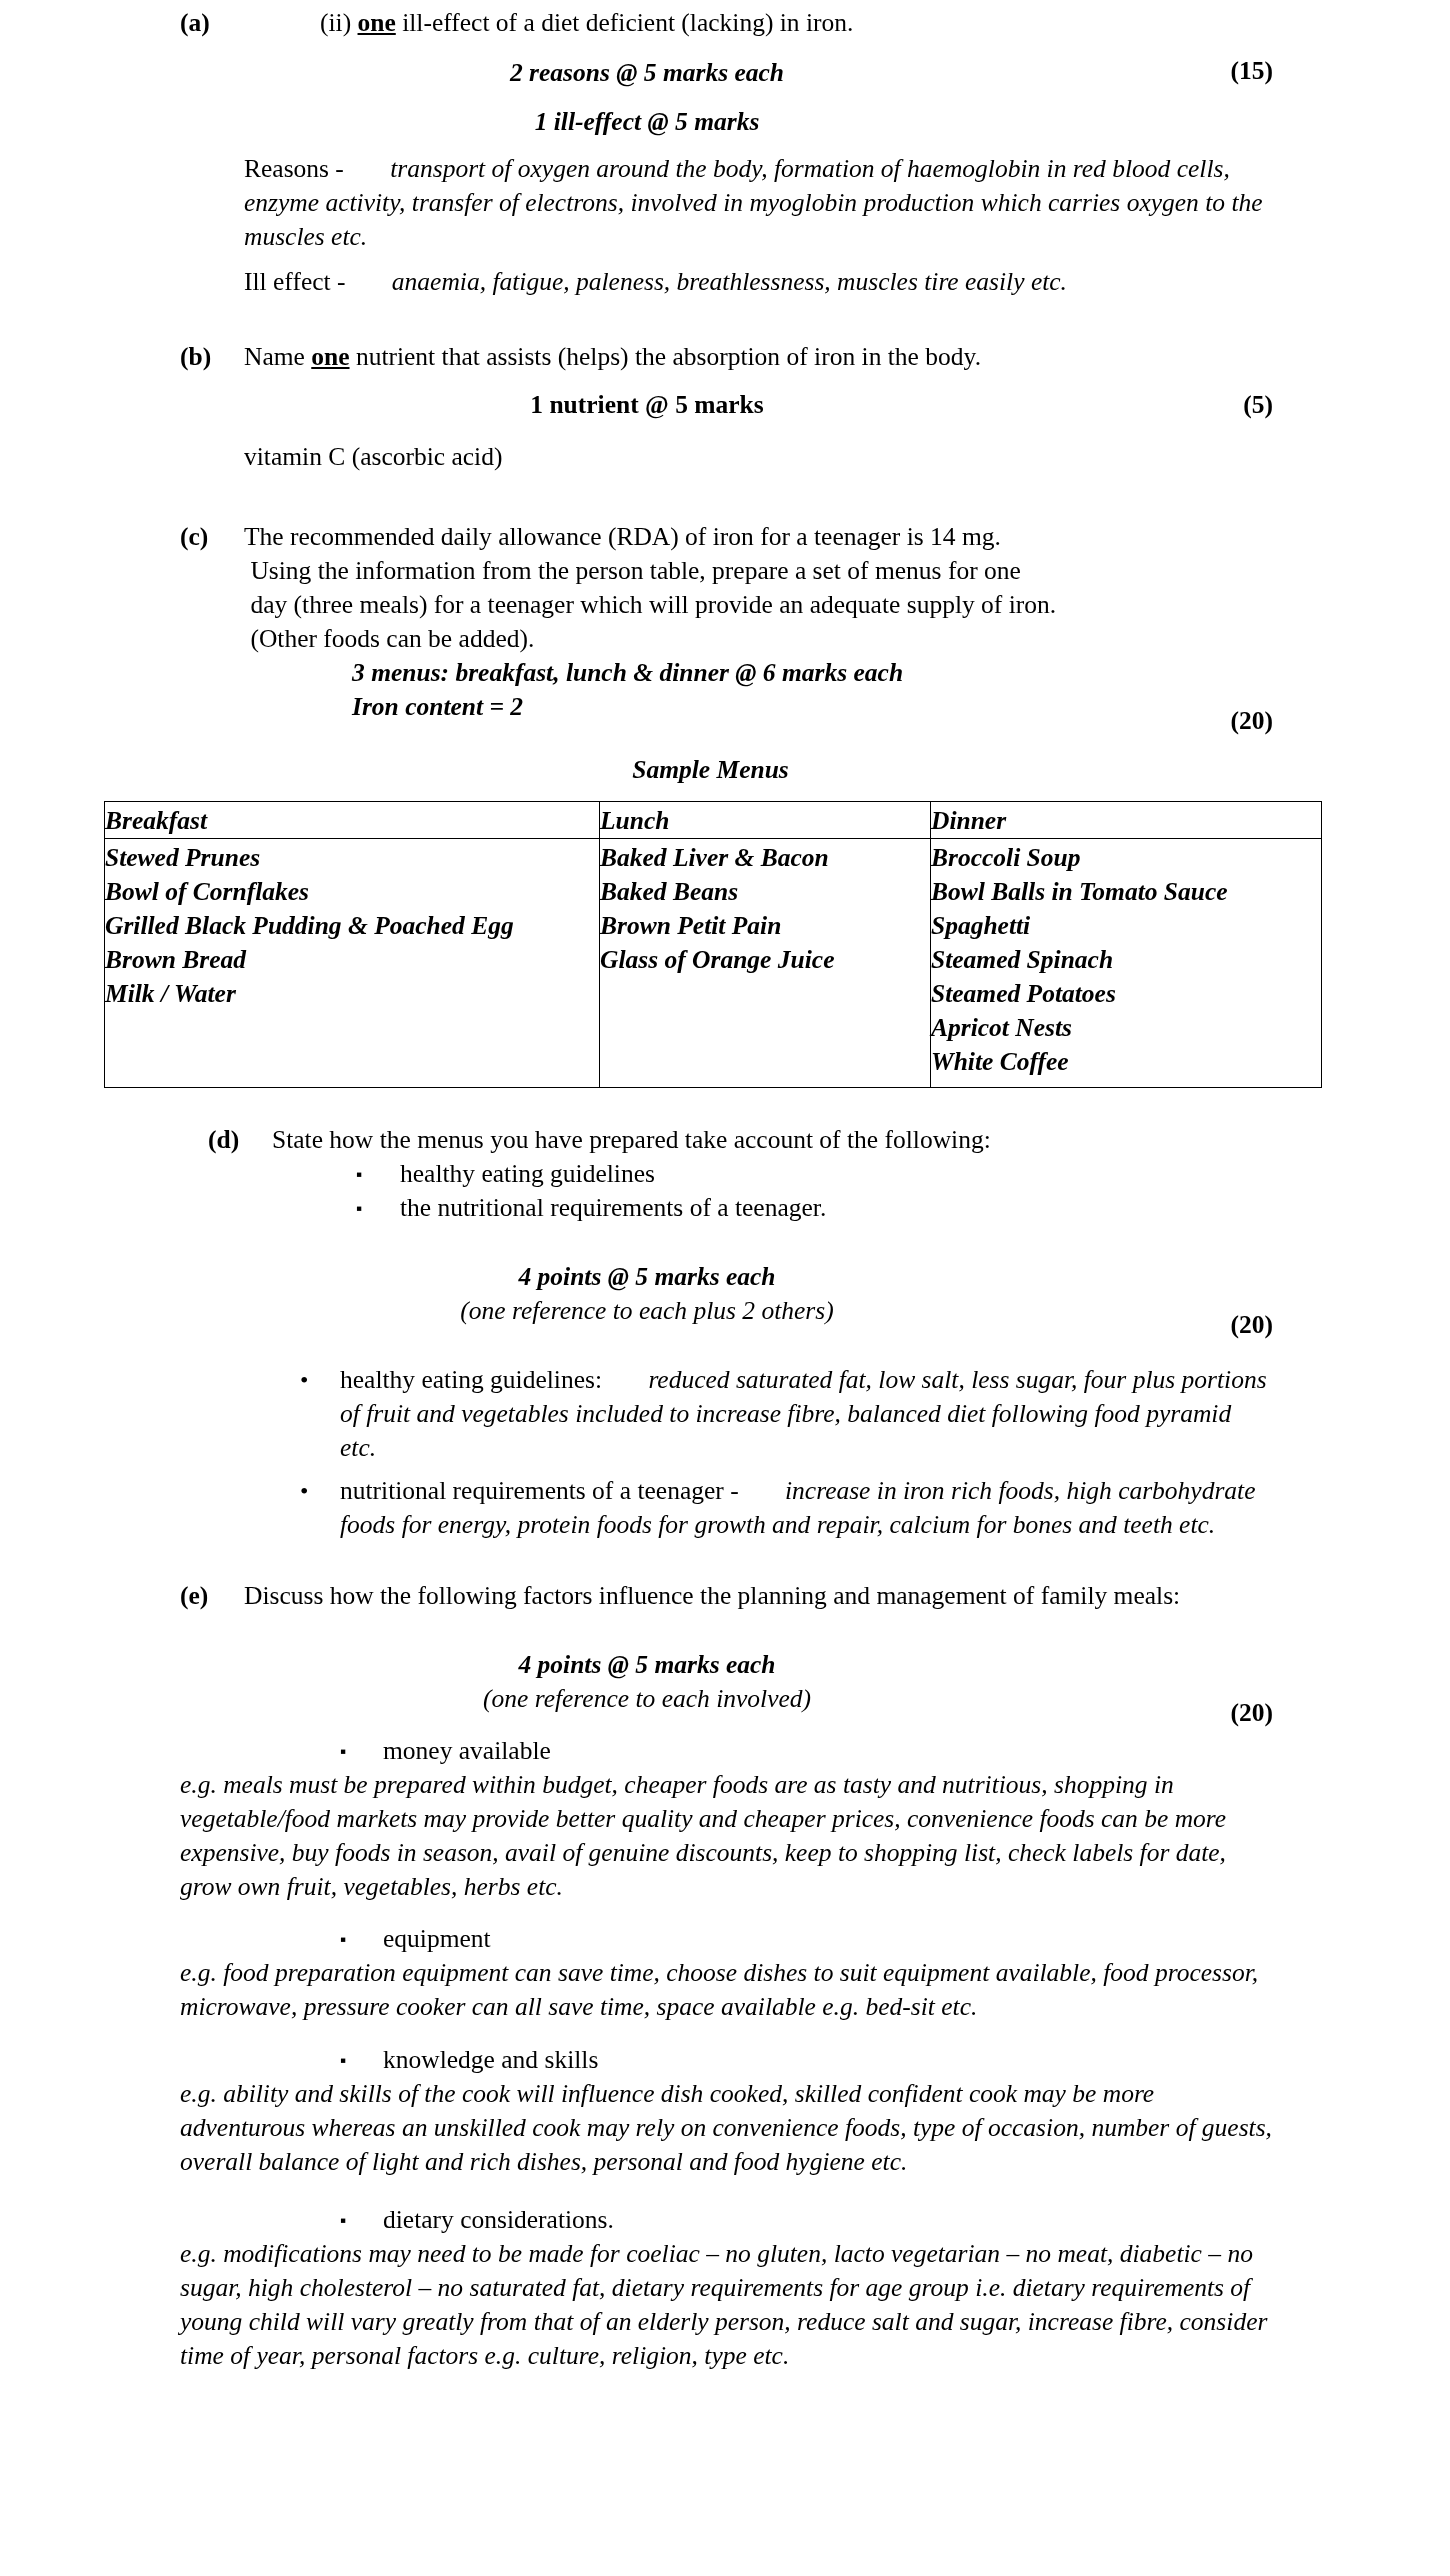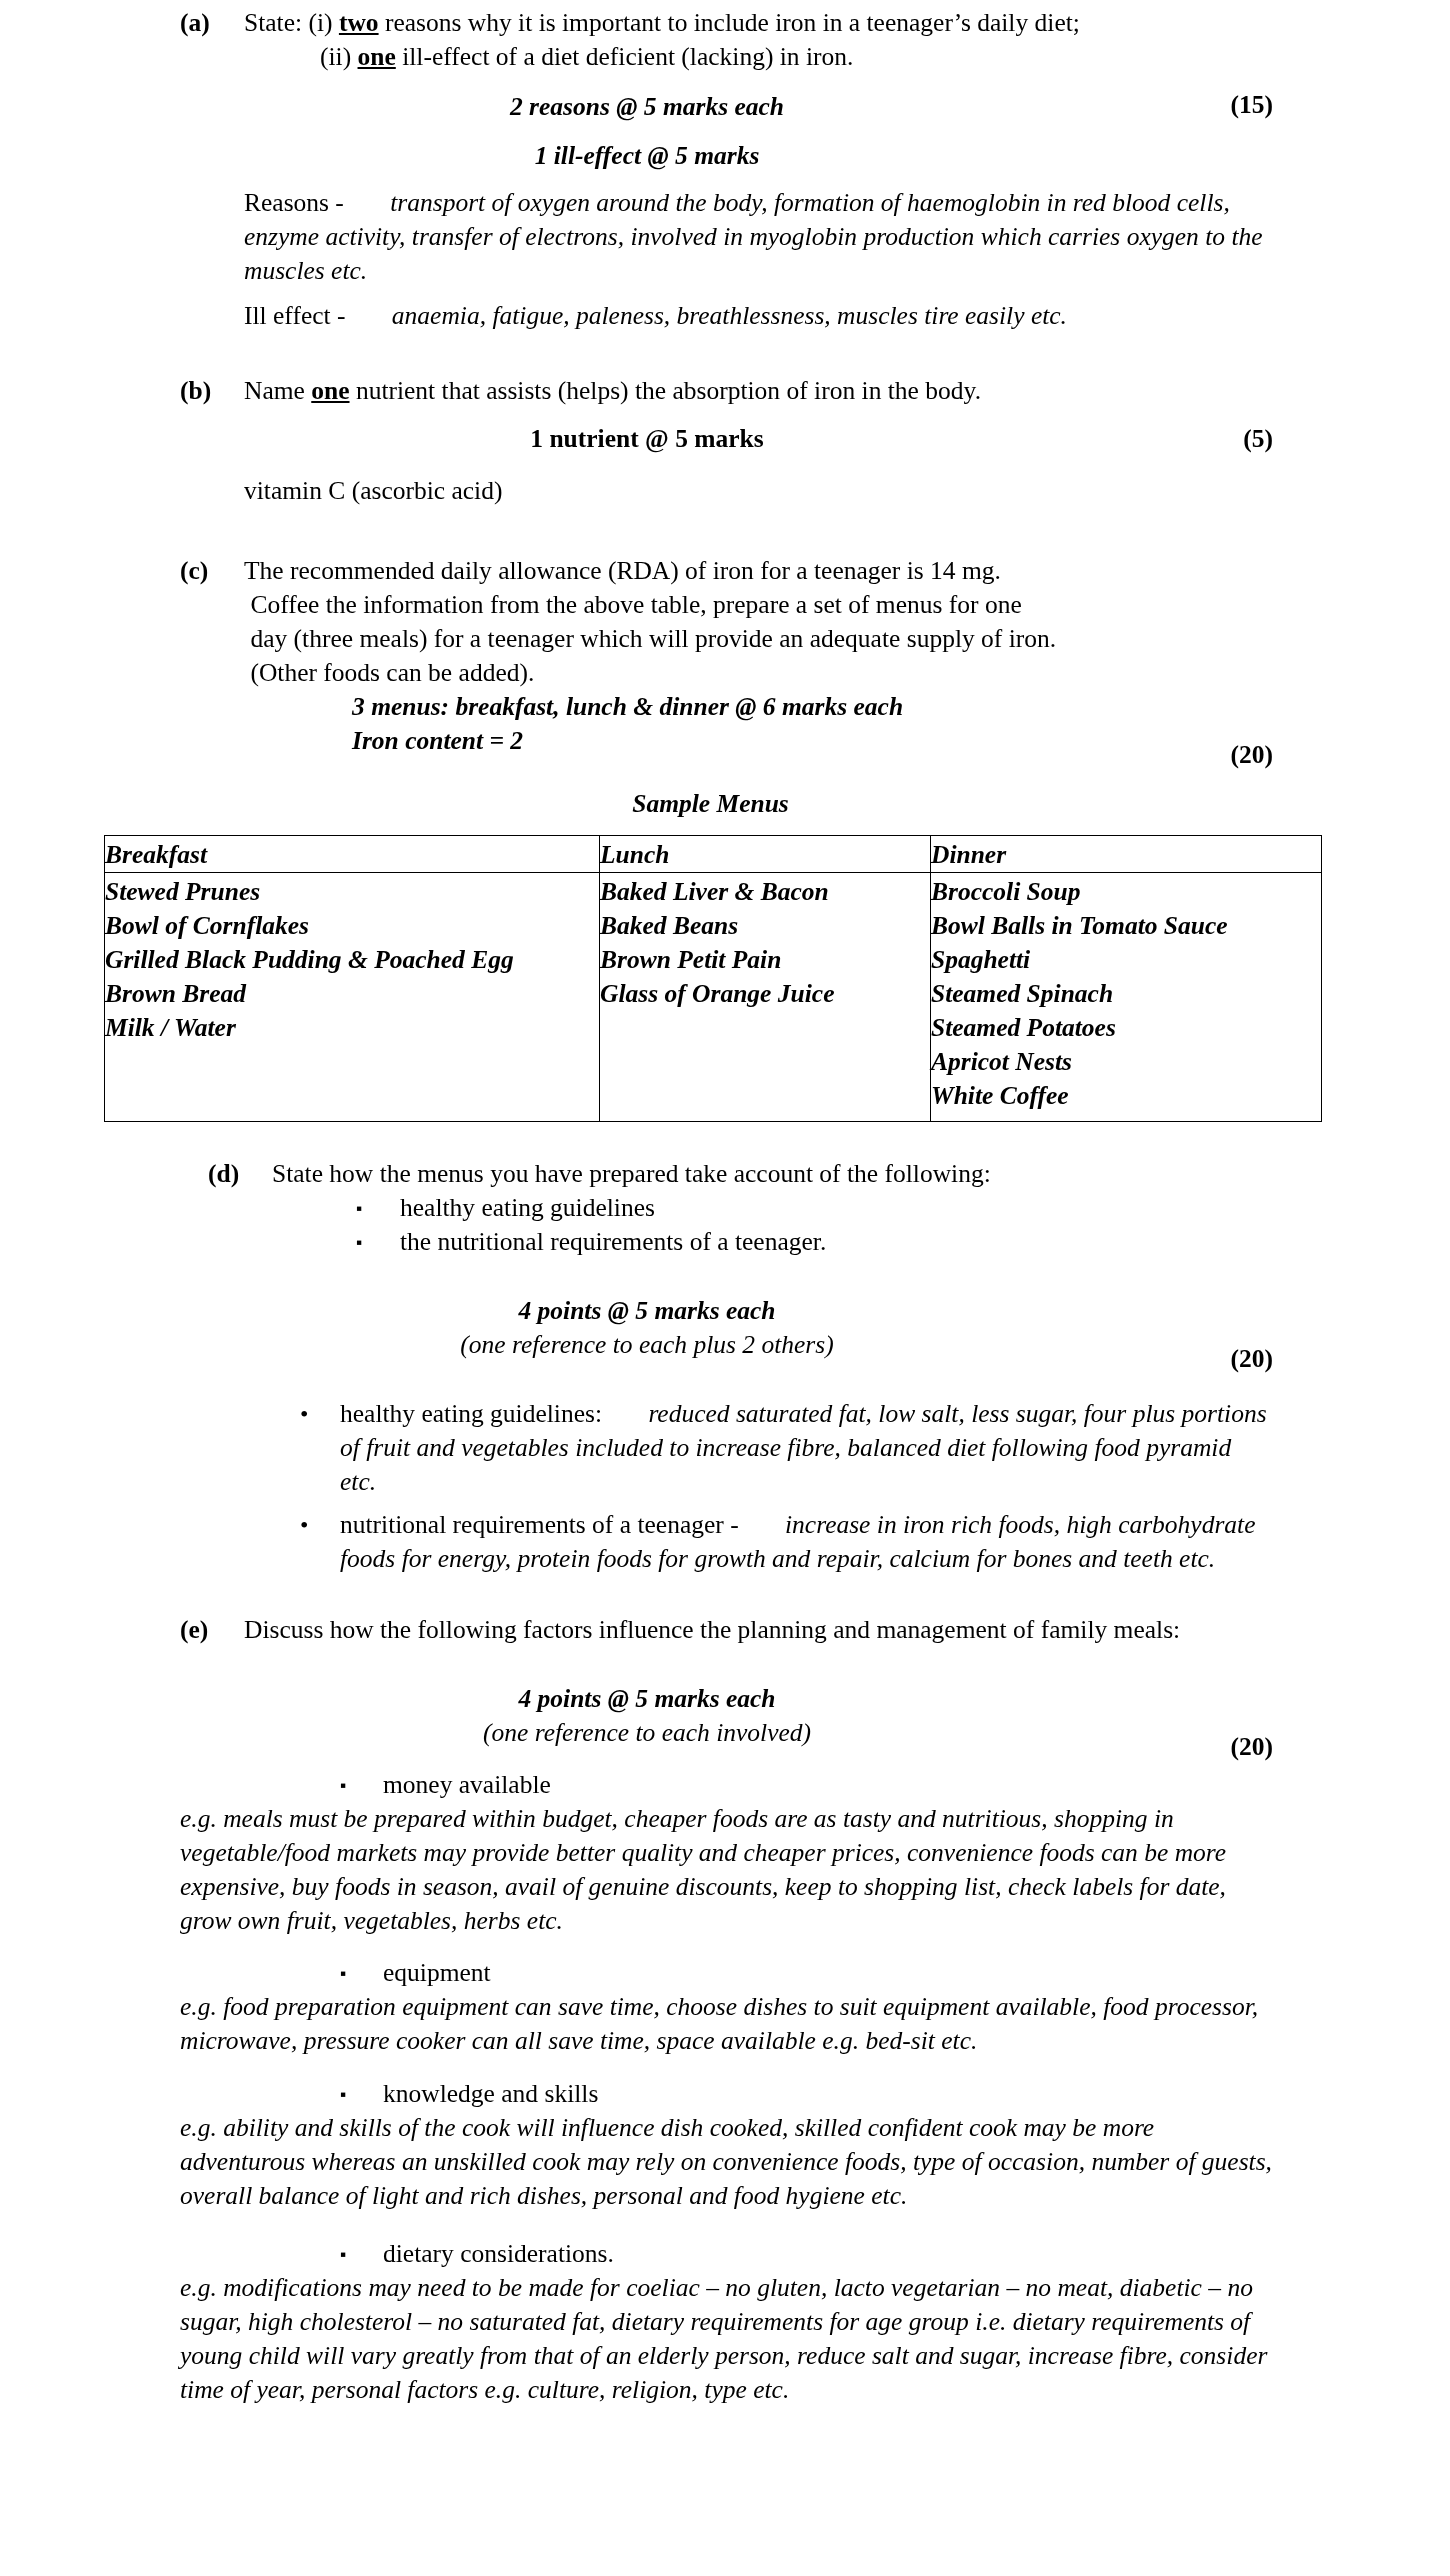--- a/index.html
+++ b/index.html
@@ -66,26 +66,20 @@
 </style>
 </head>
 <body>
 
 <div class="page">
 
   <section class="sec">
     <div class="row">
       <div class="s-label">(a)</div>
       <div class="s-body">
-        <div class="nowrap">
-          <span>State:</span>
-          <span>(i)</span>
-          <span class="bu">two</span>
-          <span>reasons why it is important to include iron in a teenager’s daily diet;</span>
-        </div>
         <div class="indent-ii nowrap rel">
           <span>(ii)</span>
           <span class="bu">one</span>
           <span>ill-effect of a diet deficient (lacking) in iron.</span>
           <span class="marks">(15)</span>
         </div>
       </div>
     </div>
     <div class="center-narrow bi mt20">2 reasons @ 5 marks each</div>
     <div class="center-narrow bi mt18">1 ill-effect @ 5 marks</div>
@@ -111,21 +105,21 @@
     </div>
     <div class="center-narrow b mt18">1 nutrient @ 5 marks</div>
     <p class="para mt22">vitamin C (ascorbic acid)</p>
   </section>
 
   <section class="sec mt58">
     <div class="row">
       <div class="s-label">(c)</div>
       <div class="s-body">
         <div class="nowrap">The recommended daily allowance (RDA) of iron for a teenager is 14 mg.</div>
-        <div class="nowrap ind8">Coffee the information from the above table, prepare a set of menus for one</div>
+        <div class="nowrap ind8">Using the information from the person table, prepare a set of menus for one</div>
         <div class="nowrap ind8">day (three meals) for a teenager which will provide an adequate supply of iron.</div>
         <div class="nowrap ind8">(Other foods can be added).</div>
       </div>
     </div>
     <div class="scheme-left rel">
       <span class="bi">3 menus: breakfast, lunch &amp; dinner @ 6 marks each</span>
       <span class="marks">(20)</span>
     </div>
     <div class="scheme-left bi">Iron content = 2</div>
     <div class="center-menus bi mt36">Sample Menus</div>

